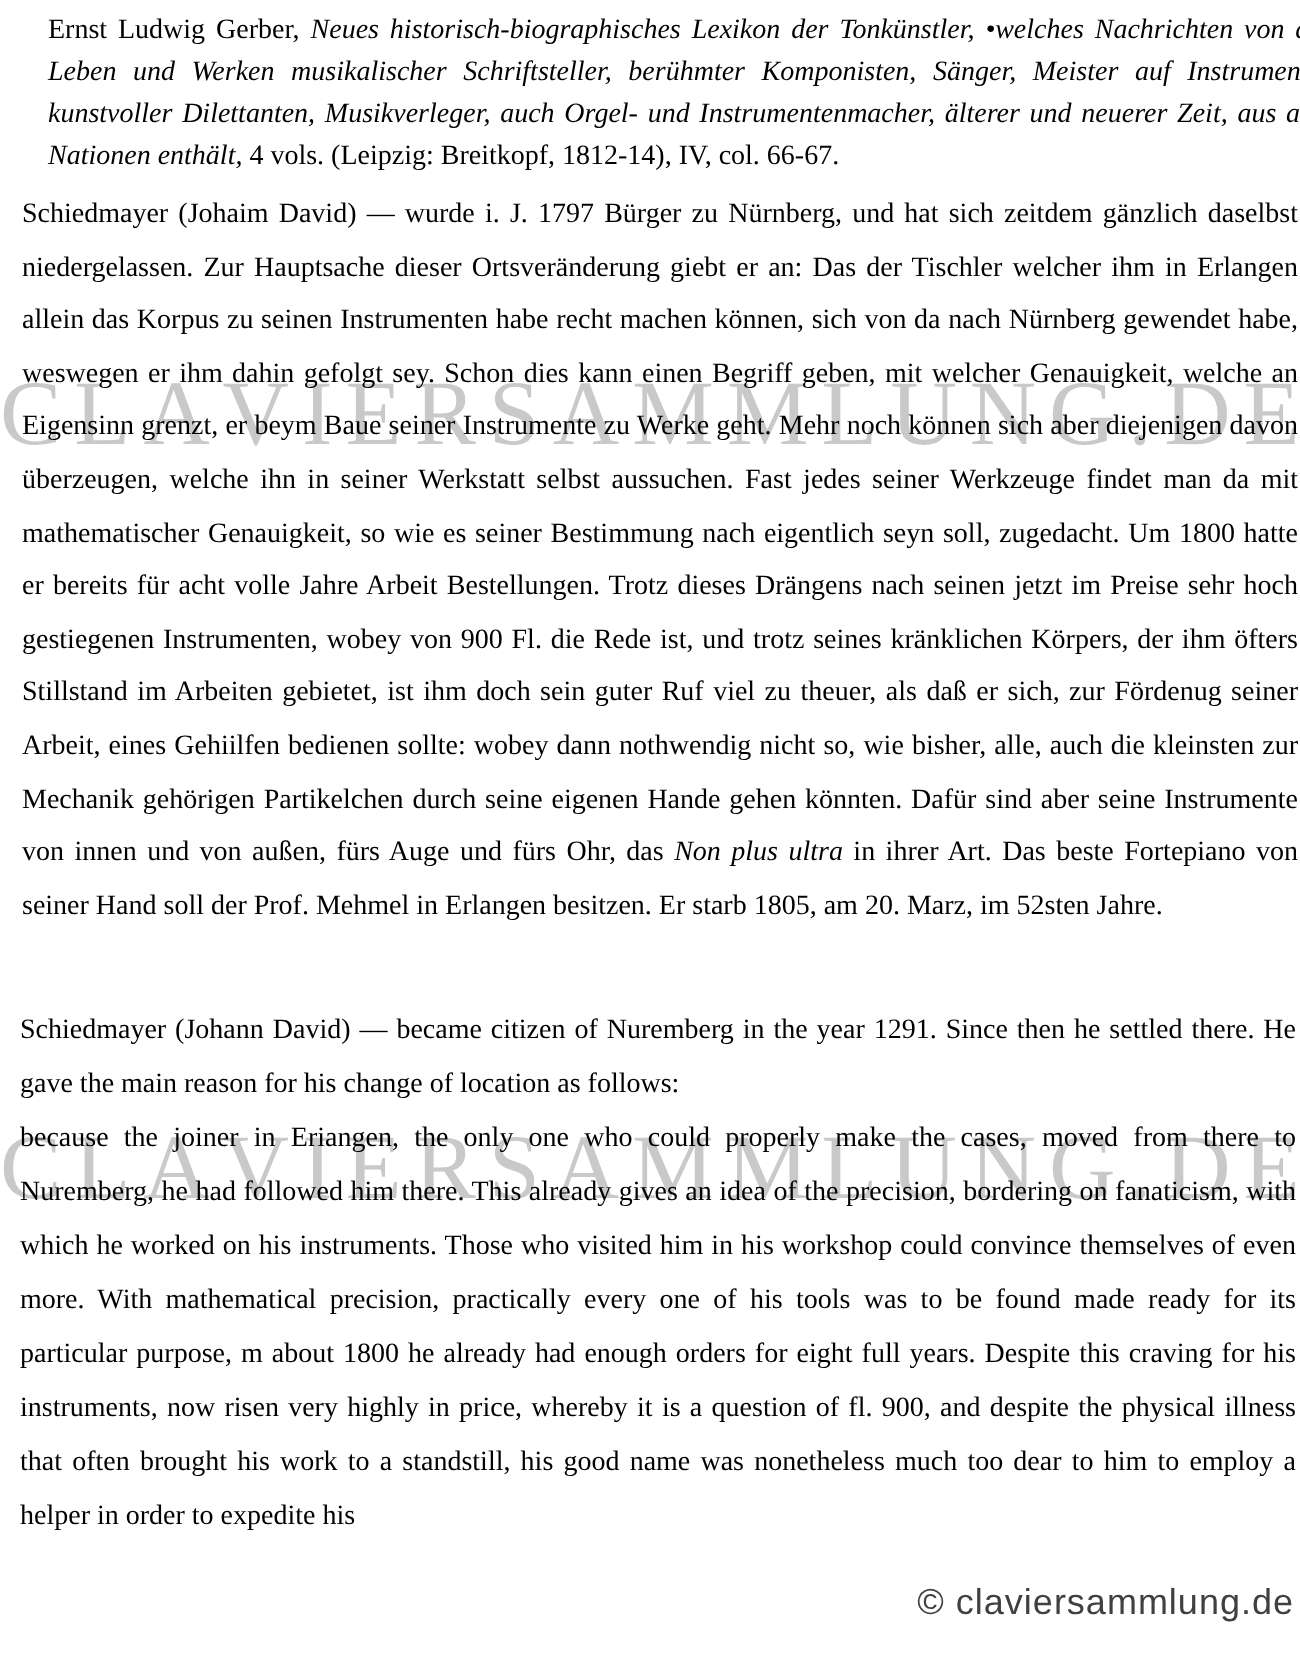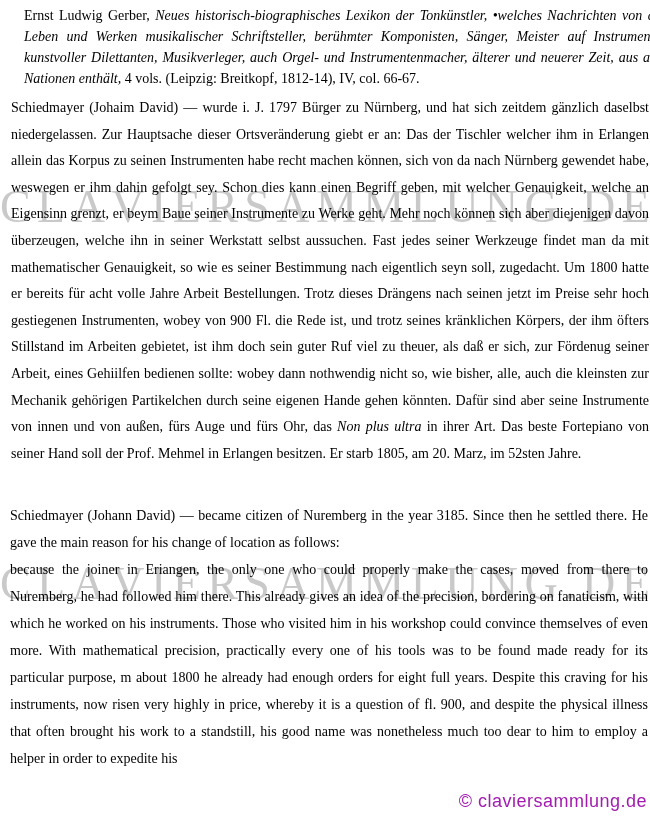--- a/index.html
+++ b/index.html
@@ -100,19 +100,19 @@
       <span>.</span>
       <span>D</span>
       <span>E</span>
     </div>
 
   <p class="citation"><span>Ernst Ludwig Gerber, </span><i>Neues historisch-biographisches Lexikon der Tonkünstler, •welches Nachrichten von dem Leben und Werken musikalischer Schriftsteller, berühmter Komponisten, Sänger, Meister auf Instrumenten, kunstvoller Dilettanten, Musikverleger, auch Orgel- und Instrumentenmacher, älterer und neuerer Zeit, aus allen Nationen enthält,</i><span> 4 vols. (Leipzig: Breitkopf, 1812-14), IV, col. 66-67.</span></p>
 
   <p class="german"><span>Schiedmayer (Johaim David) — wurde i. J. 1797 Bürger zu Nürnberg, und hat sich zeitdem gänzlich daselbst niedergelassen. Zur Hauptsache dieser Ortsveränderung giebt er an: Das der Tischler welcher ihm in Erlangen allein das Korpus zu seinen Instrumenten habe recht machen können, sich von da nach Nürnberg gewendet habe, weswegen er ihm dahin gefolgt sey. Schon dies kann einen Begriff geben, mit welcher Genauigkeit, welche an Eigensinn grenzt, er beym Baue seiner Instrumente zu Werke geht. Mehr noch können sich aber diejenigen davon überzeugen, welche ihn in seiner Werkstatt selbst aussuchen. Fast jedes seiner Werkzeuge findet man da mit mathematischer Genauigkeit, so wie es seiner Bestimmung nach eigentlich seyn soll, zugedacht. Um 1800 hatte er bereits für acht volle Jahre Arbeit Bestellungen. Trotz dieses Drängens nach seinen jetzt im Preise sehr hoch gestiegenen Instrumenten, wobey von 900 Fl. die Rede ist, und trotz seines kränklichen Körpers, der ihm öfters Stillstand im Arbeiten gebietet, ist ihm doch sein guter Ruf viel zu theuer, als daß er sich, zur Fördenug seiner Arbeit, eines Gehiilfen bedienen sollte: wobey dann nothwendig nicht so, wie bisher, alle, auch die kleinsten zur Mechanik gehörigen Partikelchen durch seine eigenen Hande gehen könnten. Dafür sind aber seine Instrumente von innen und von außen, fürs Auge und fürs Ohr, das </span><i>Non plus ultra</i><span> in ihrer Art. Das beste Fortepiano von seiner Hand soll der Prof. Mehmel in Erlangen besitzen. Er starb 1805, am 20. Marz, im 52sten Jahre.</span></p>
 
   <div class="english">
-    <p>Schiedmayer (Johann David) — became citizen of Nuremberg in the year 3185. Since then he settled there. He gave the main reason for his change of location as follows:</p>
+    <p>Schiedmayer (Johann David) — became citizen of Nuremberg in the year 1291. Since then he settled there. He gave the main reason for his change of location as follows:</p>
     <p>because the joiner in Eriangen, the only one who could properly make the cases, moved from there to Nuremberg, he had followed him there. This already gives an idea of the precision, bordering on fanaticism, with which he worked on his instruments. Those who visited him in his workshop could convince themselves of even more. With mathematical precision, practically every one of his tools was to be found made ready for its particular purpose, m about 1800 he already had enough orders for eight full years. Despite this craving for his instruments, now risen very highly in price, whereby it is a question of fl. 900, and despite the physical illness that often brought his work to a standstill, his good name was nonetheless much too dear to him to employ a helper in order to expedite his</p>
   </div>
 
-  <div class="footer" style="color: #a21caf;">© claviersammlung.de</div>
+  <div class="footer" style="color: #404040;">© claviersammlung.de</div>
 
 </div>
 
 </body></html>

